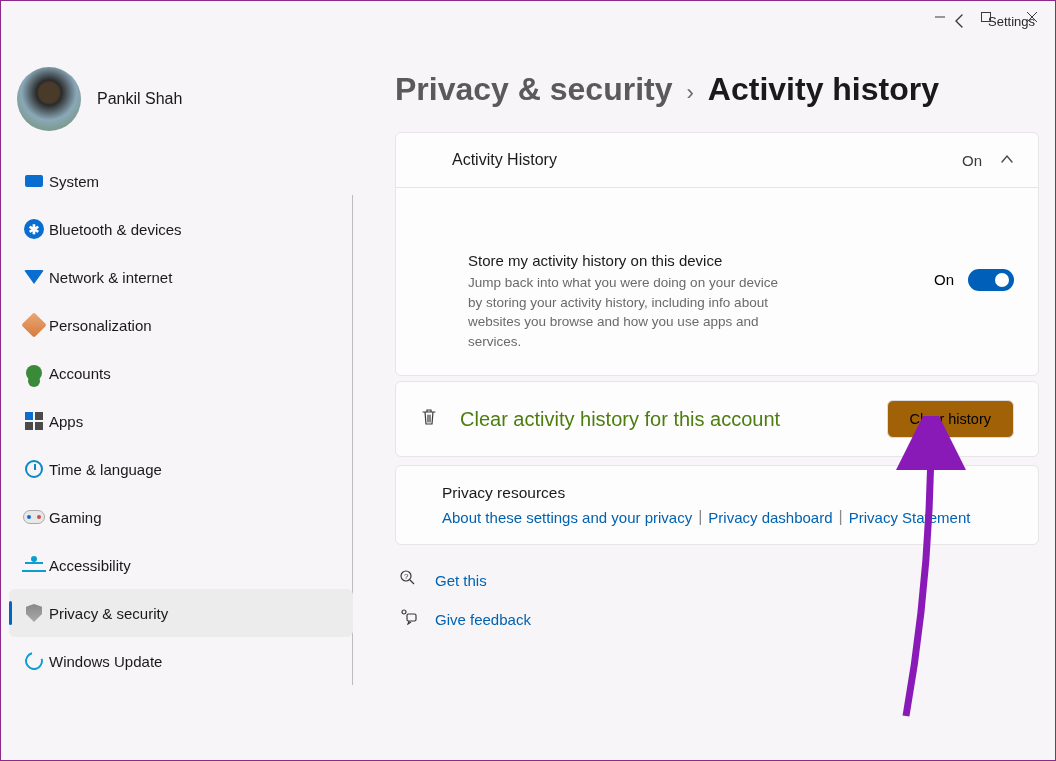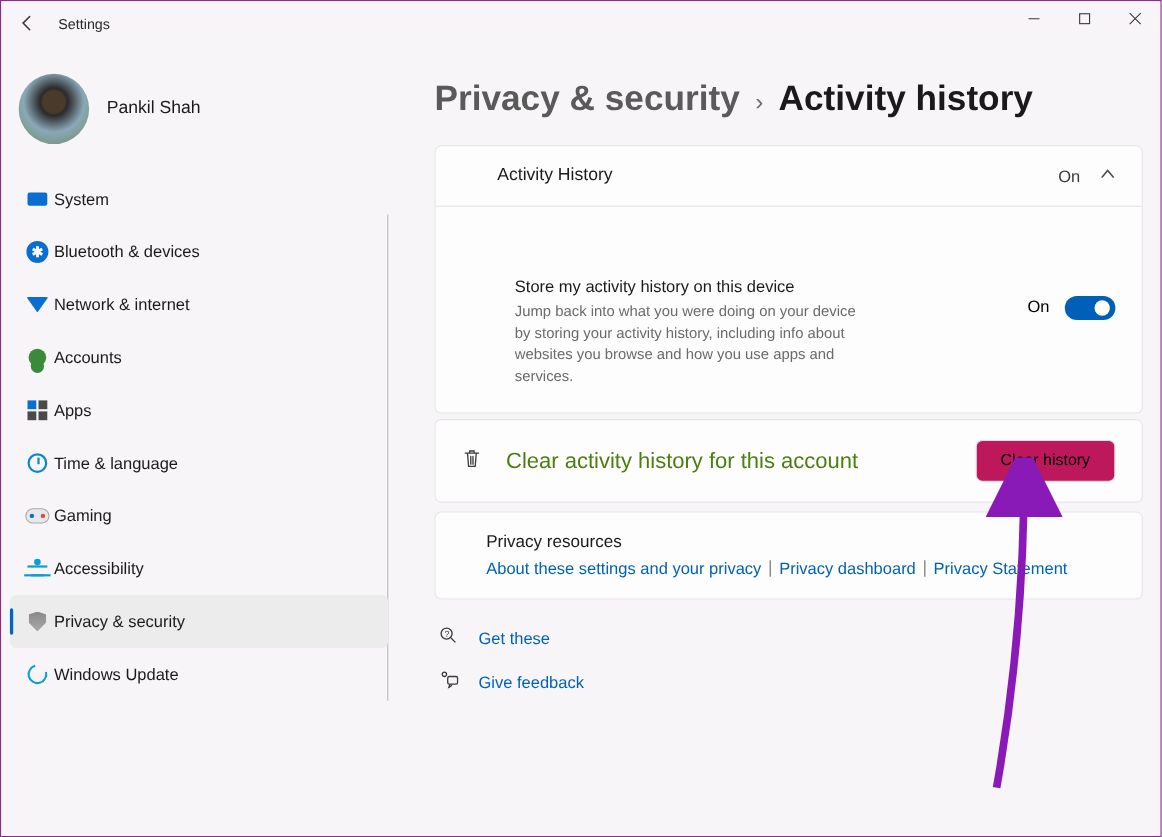--- a/index.html
+++ b/index.html
@@ -1,19 +1,19 @@
 <!DOCTYPE html>
 <html><head>
 <meta charset="utf-8">
 <style>
 * { box-sizing: border-box; margin: 0; padding: 0; font-family: "Segoe UI", Tahoma, sans-serif; }
 body { background: #f7f5f7; width: 1056px; height: 761px; overflow: hidden; border: 1px solid #8a2a8a; position: relative; }
 
 
-.titlebar { height: 40px; display: flex; align-items: center; padding: 0 8px; }
+.titlebar { height: 40px; display: flex; align-items: center; padding: 0 20px; justify-content: flex-end; }
 .titlebar .back { width: 32px; height: 32px; display: flex; align-items: center; justify-content: center; cursor: pointer; }
 .titlebar .title { font-size: 13px; color: #2a2a2a; margin-left: 12px; }
 .winbtns { position: absolute; top: 0; right: 0; display: flex; }
 .winbtn { width: 46px; height: 32px; display: flex; align-items: center; justify-content: center; cursor: pointer; }
 
 
 .content { display: flex; height: calc(100% - 40px); }
 .sidebar { width: 360px; padding: 16px 8px 0 8px; position: relative; }
 .main { flex: 1; padding: 30px 16px 0 34px; overflow: auto; }
 
@@ -75,21 +75,21 @@
 .sub { border-top: 1px solid #e7e5e7; padding: 20px 24px 24px 72px; display: flex; align-items: center; gap: 30px; }
 .sub .txt { flex: 1; }
 .sub .ttl { font-size: 15px; color: #1a1a1a; margin-bottom: 4px; max-width: 300px; margin-top: 44px; }
 .sub .desc { font-size: 13.5px; color: #6a6a6a; max-width: 320px; line-height: 1.45; }
 .toggle-wrap { display: flex; align-items: center; gap: 14px; font-size: 15px; }
 .toggle { width: 46px; height: 22px; border-radius: 11px; background: #005fb8; position: relative; cursor: pointer; }
 .toggle::after { content:""; position:absolute; width: 14px; height: 14px; border-radius: 50%; background: #fff; top: 4px; right: 5px; }
 
 .row-clear { background: #fdfdfd; border: 1px solid #e7e5e7; border-radius: 6px; margin-top: -3px; margin-bottom: 8px; padding: 18px 24px 18px 24px; display: flex; align-items: center; gap: 22px; }
 .row-clear .lbl { flex: 1; font-size: 20px; color: #4d7c0f; }
-.btn { background: #be185d; border: 1px solid #dedcde; border-radius: 6px; height: 38px; padding: 0 22px; font-size: 14.5px; cursor: pointer; }
+.btn { background: #a16207; border: 1px solid #dedcde; border-radius: 6px; height: 38px; padding: 0 22px; font-size: 14.5px; cursor: pointer; }
 
 .row-res { background: #fdfdfd; border: 1px solid #e7e5e7; border-radius: 6px; padding: 18px 24px 18px 24px; display: flex; gap: 22px; }
 .row-res .ttl { font-size: 15.5px; color: #1a1a1a; margin-bottom: 6px; }
 .lnk { color: #0062b1; text-decoration: none; cursor: pointer; font-size: 15px; }
 .res-links { display: flex; flex-wrap: wrap; gap: 6px 6px; align-items: center; }
 .vbar { color: #8a8a8a; }
 
 .help-row { display: flex; align-items: center; gap: 18px; padding: 6px 4px; margin-top: 18px; }
 .help-row + .help-row { margin-top: 6px; }
 .help-row .lnk { font-size: 15px; }
@@ -149,20 +149,26 @@
         <span>Bluetooth &amp; devices</span>
       </div>
       <div class="nav-item">
         <span class="ico">
             <span class="ic-net"></span>
           </span>
         <span>Network &amp; internet</span>
       </div>
       <div class="nav-item">
         <span class="ico">
+            <span class="ic-pers"></span>
+          </span>
+        <span>Personalization</span>
+      </div>
+      <div class="nav-item">
+        <span class="ico">
             <span class="ic-acct"></span>
           </span>
         <span>Accounts</span>
       </div>
       <div class="nav-item">
         <span class="ico">
             <span class="ic-apps">
               <span></span>
               <span></span>
               <span></span>
@@ -262,21 +268,21 @@
     </div>
 
     <div class="help-row">
       <span>
         <svg class="ic-help" viewBox="0 0 18 18">
             <circle cx="7" cy="7" r="5" stroke="#3a3a3a" stroke-width="1.2" fill="none"></circle>
             <path d="M11 11l4 4" stroke="#3a3a3a" stroke-width="1.2"></path>
             <text x="5" y="10" font-size="8" fill="#3a3a3a">?</text>
           </svg>
       </span>
-      <a class="lnk">Get these</a>
+      <a class="lnk">Get this</a>
     </div>
     <div class="help-row">
       <span>
         <svg class="ic-feedback" viewBox="0 0 18 16">
             <circle cx="5" cy="3" r="2" stroke="#3a3a3a" stroke-width="1.2" fill="none"></circle>
             <rect x="8" y="5" width="9" height="7" rx="1.5" stroke="#3a3a3a" stroke-width="1.2" fill="none"></rect>
             <path d="M10 12l-1 3 3-2" stroke="#3a3a3a" stroke-width="1.2" fill="none"></path>
           </svg>
       </span>
       <a class="lnk">Give feedback</a>

